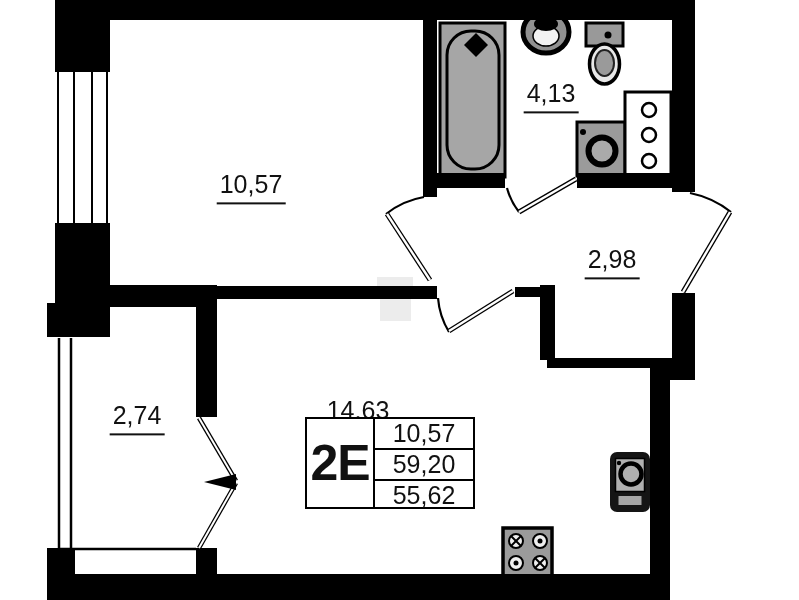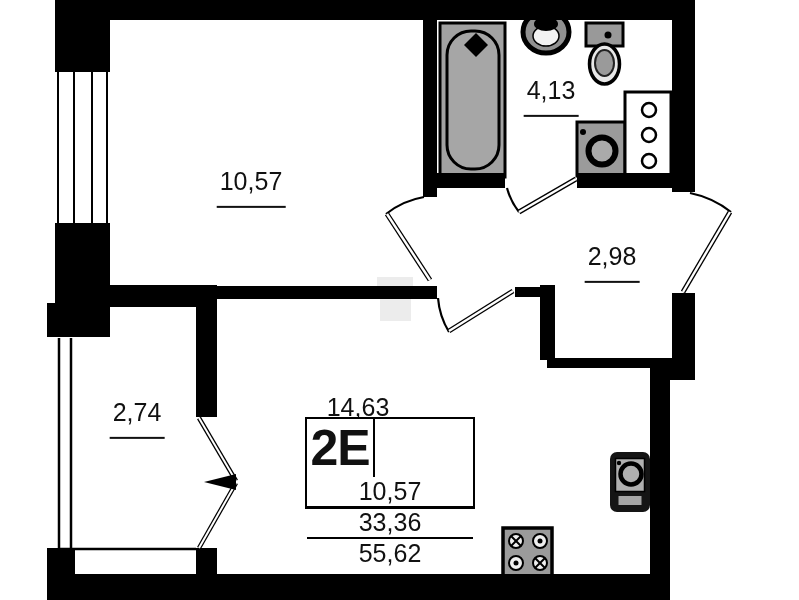--- a/index.html
+++ b/index.html
@@ -1,23 +1,23 @@
 <!DOCTYPE html>
 <html><head>
 <meta charset="utf-8">
 <style>
   html,body{margin:0;padding:0;background:#ffffff;}
   .plan{position:relative;width:799px;height:600px;background:#fff;overflow:hidden;
         font-family:"Liberation Sans", sans-serif;color:#111;}
   .plan svg{position:absolute;left:0;top:0;}
   .area-label{position:absolute;transform:translate(-50%,-50%);font-size:25px;
               color:#111;white-space:nowrap;line-height:1.05;text-align:center;}
-  .area-label .u{border-bottom:2px solid #111;padding:0 3px 12px 3px;display:inline-block;}
+  .area-label .u{border-bottom:2px solid #111;padding:0 3px 5px 3px;display:inline-block;}
   .legend{position:absolute;left:305px;top:417px;width:170px;height:92px;
-          border:2px solid #000;background:#fff;display:flex;box-sizing:border-box;flex-direction:column;}
+          border:2px solid #000;background:#fff;display:flex;box-sizing:border-box;}
   .legend-unit{width:66px;border-right:2px solid #000;display:flex;align-items:center;
                justify-content:center;font-size:50px;font-weight:700;letter-spacing:-1px;}
   .legend-col{flex:1;display:flex;flex-direction:column;}
   .legend-row{flex:1;border-bottom:2px solid #000;display:flex;align-items:center;
               justify-content:center;font-size:25px;}
   .legend-row:last-child{border-bottom:none;}
 </style>
 </head>
 <body>
 
@@ -166,18 +166,18 @@
   <span class="u">14,63</span>
 </div>
 <div class="area-label" style="left:137px;top:419px;">
   <span class="u">2,74</span>
 </div>
 
 <div class="legend">
   <div class="legend-unit">2E</div>
   <div class="legend-col">
     <div class="legend-row">10,57</div>
-    <div class="legend-row">33,36</div>
+    <div class="legend-row">59,20</div>
     <div class="legend-row">55,62</div>
   </div>
 </div>
 
 </div>
 
 </body></html>

